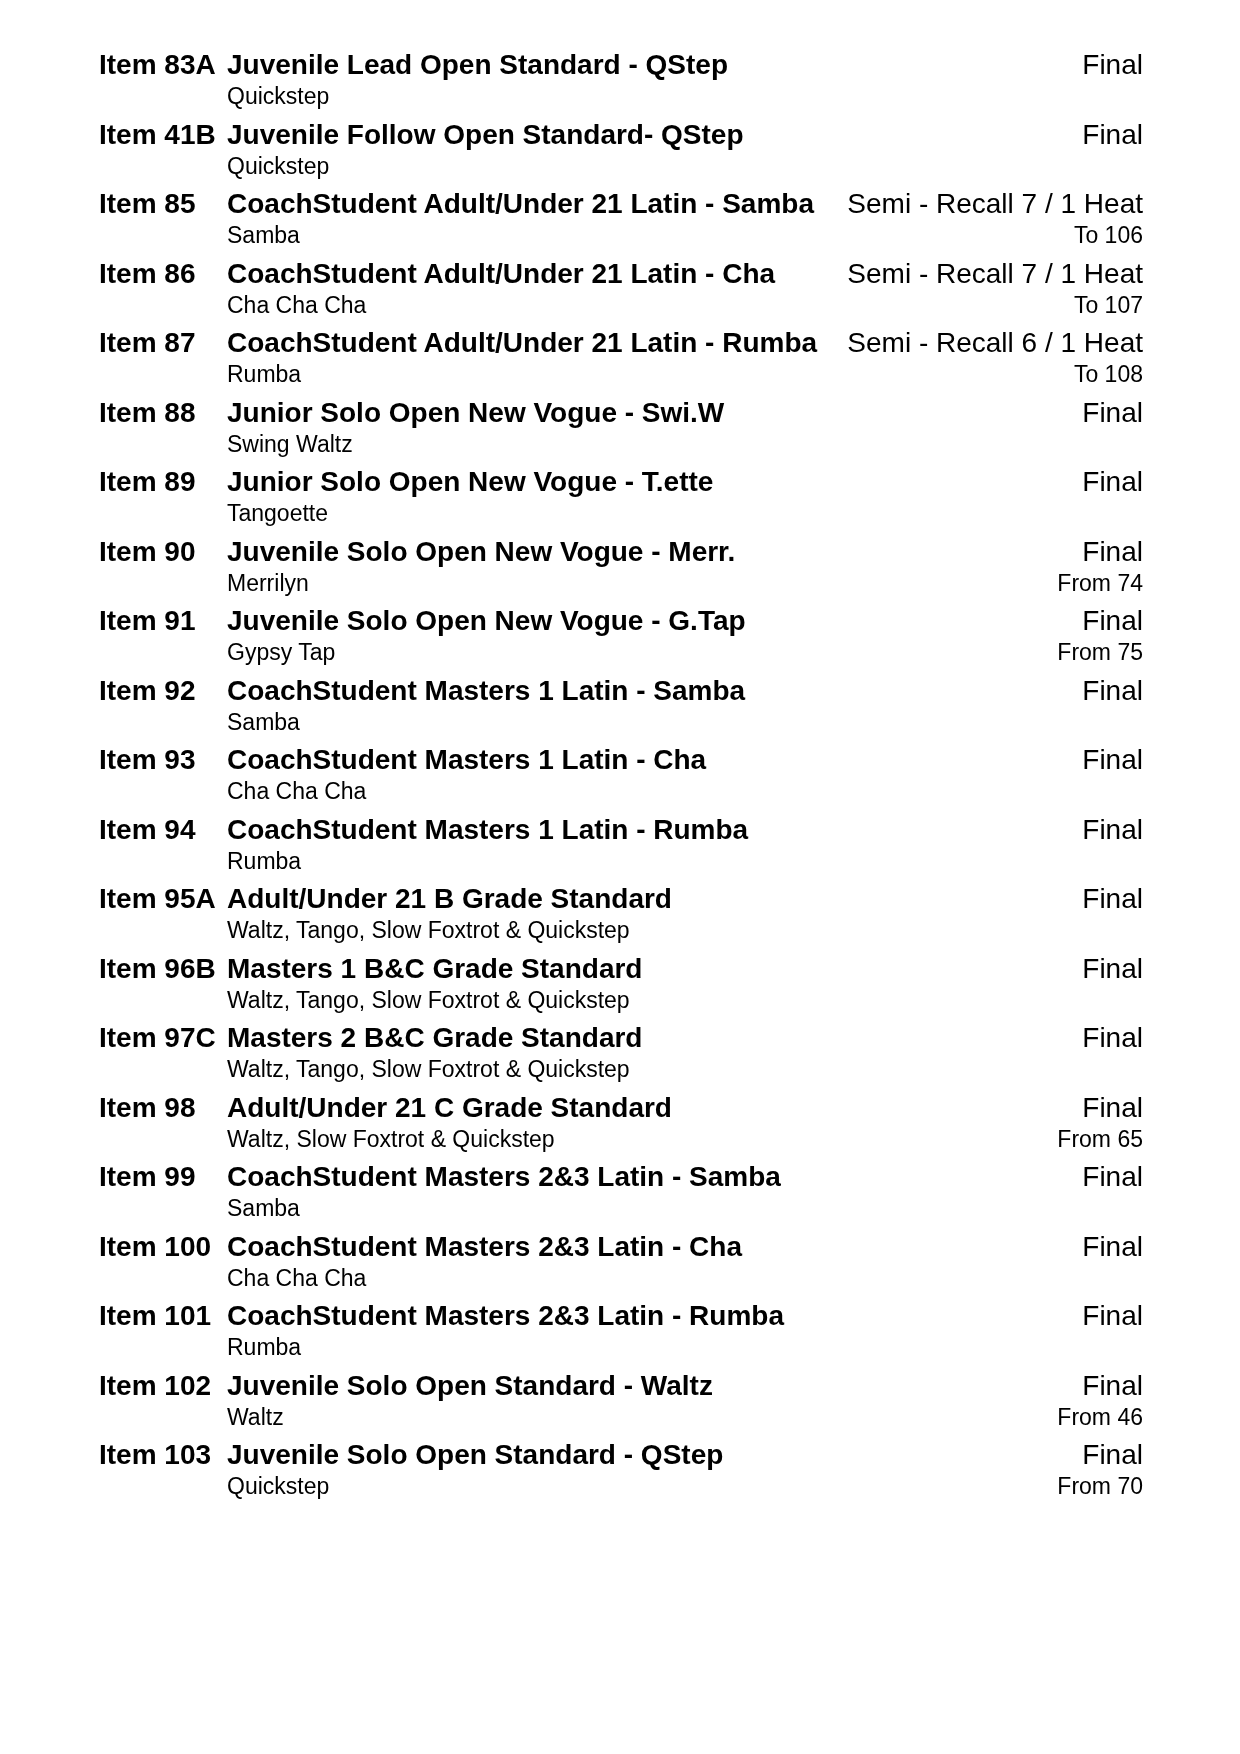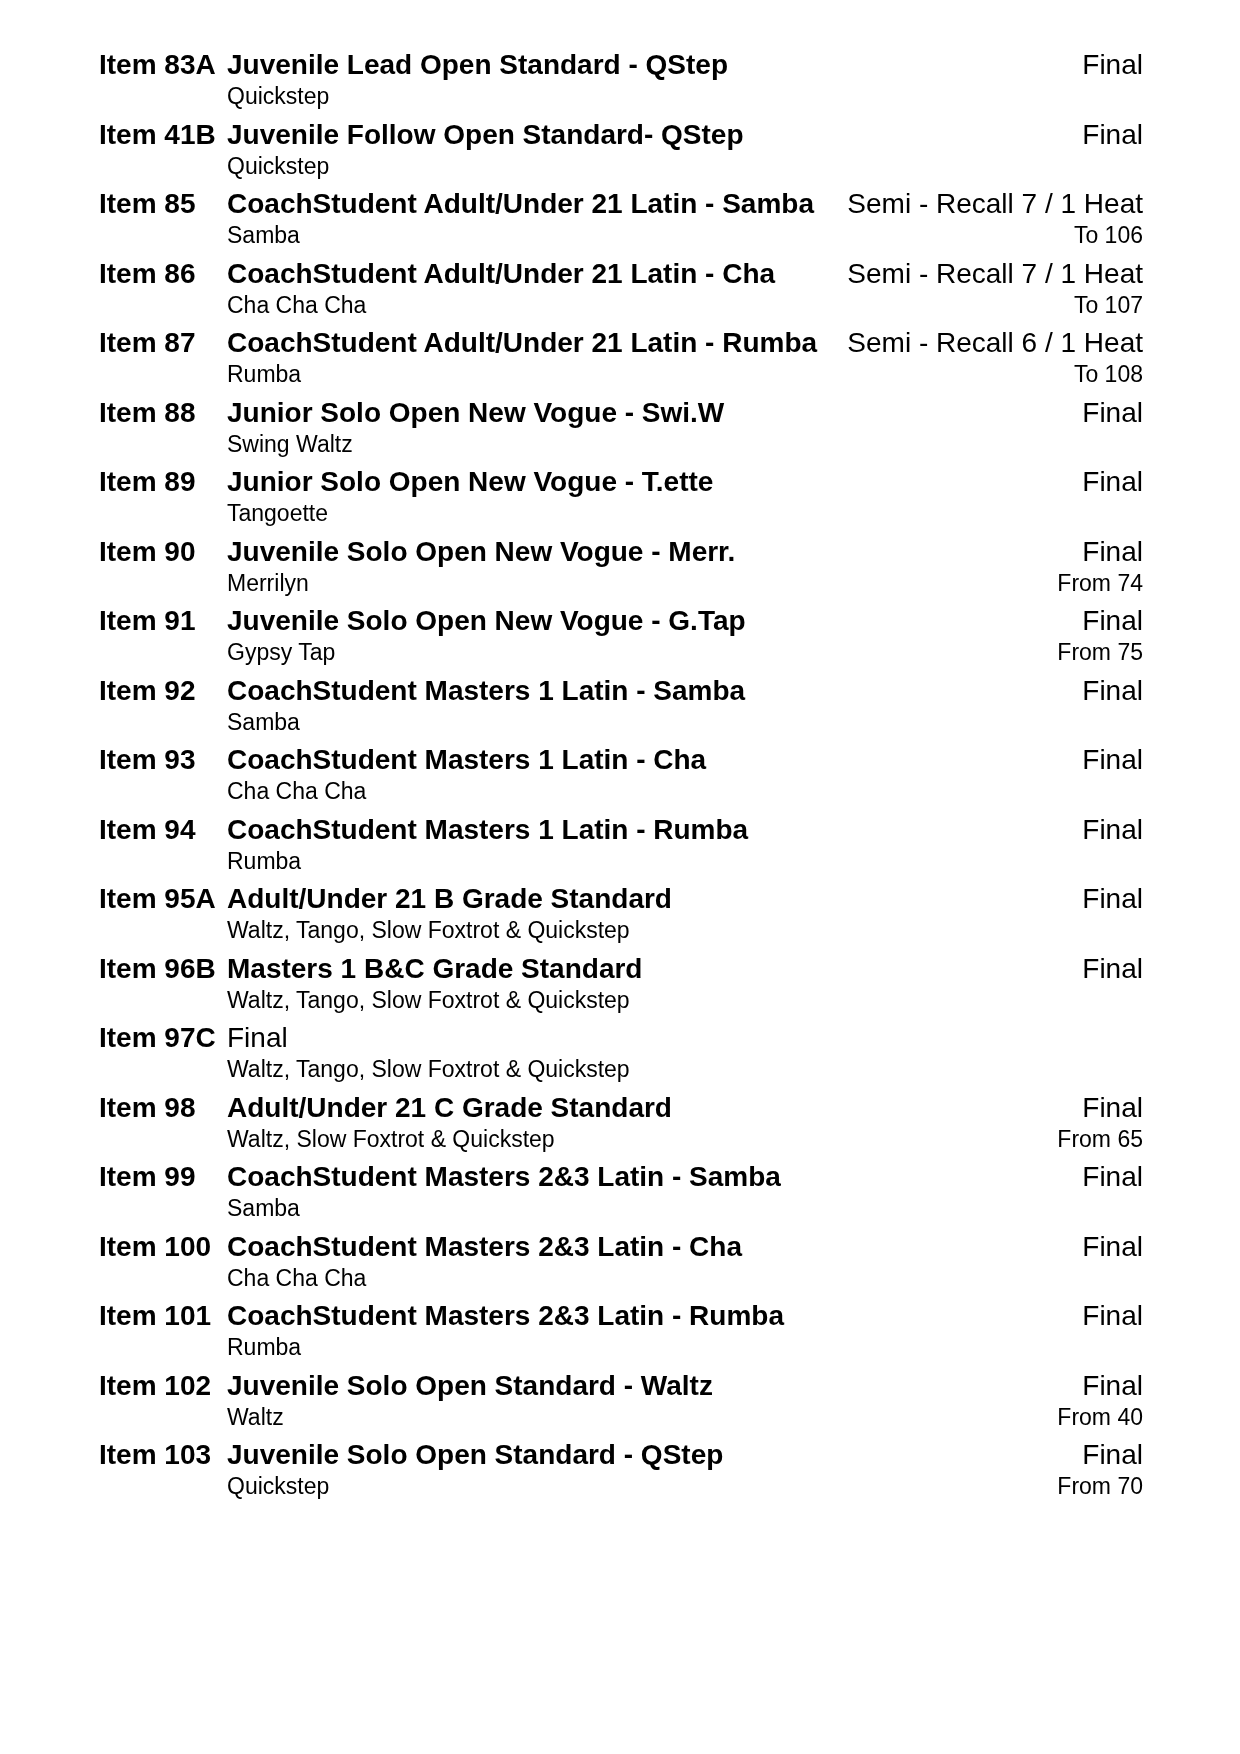--- a/index.html
+++ b/index.html
@@ -236,20 +236,21 @@
     </div>
     <div class="sub-row">
       <span class="dances">Waltz, Tango, Slow Foxtrot &amp; Quickstep</span>
       <span class="note"></span>
     </div>
   </div>
 
   <div class="item">
     <div class="title-row">
       <span class="num">Item 97C</span>
+      <span class="title">Masters 2 B&amp;C Grade Standard</span>
       <span class="status">Final</span>
     </div>
     <div class="sub-row">
       <span class="dances">Waltz, Tango, Slow Foxtrot &amp; Quickstep</span>
       <span class="note"></span>
     </div>
   </div>
 
   <div class="item">
     <div class="title-row">
@@ -300,21 +301,21 @@
   </div>
 
   <div class="item">
     <div class="title-row">
       <span class="num">Item 102</span>
       <span class="title">Juvenile Solo Open Standard - Waltz</span>
       <span class="status">Final</span>
     </div>
     <div class="sub-row">
       <span class="dances">Waltz</span>
-      <span class="note">From 40</span>
+      <span class="note">From 46</span>
     </div>
   </div>
 
   <div class="item">
     <div class="title-row">
       <span class="num">Item 103</span>
       <span class="title">Juvenile Solo Open Standard - QStep</span>
       <span class="status">Final</span>
     </div>
     <div class="sub-row">

